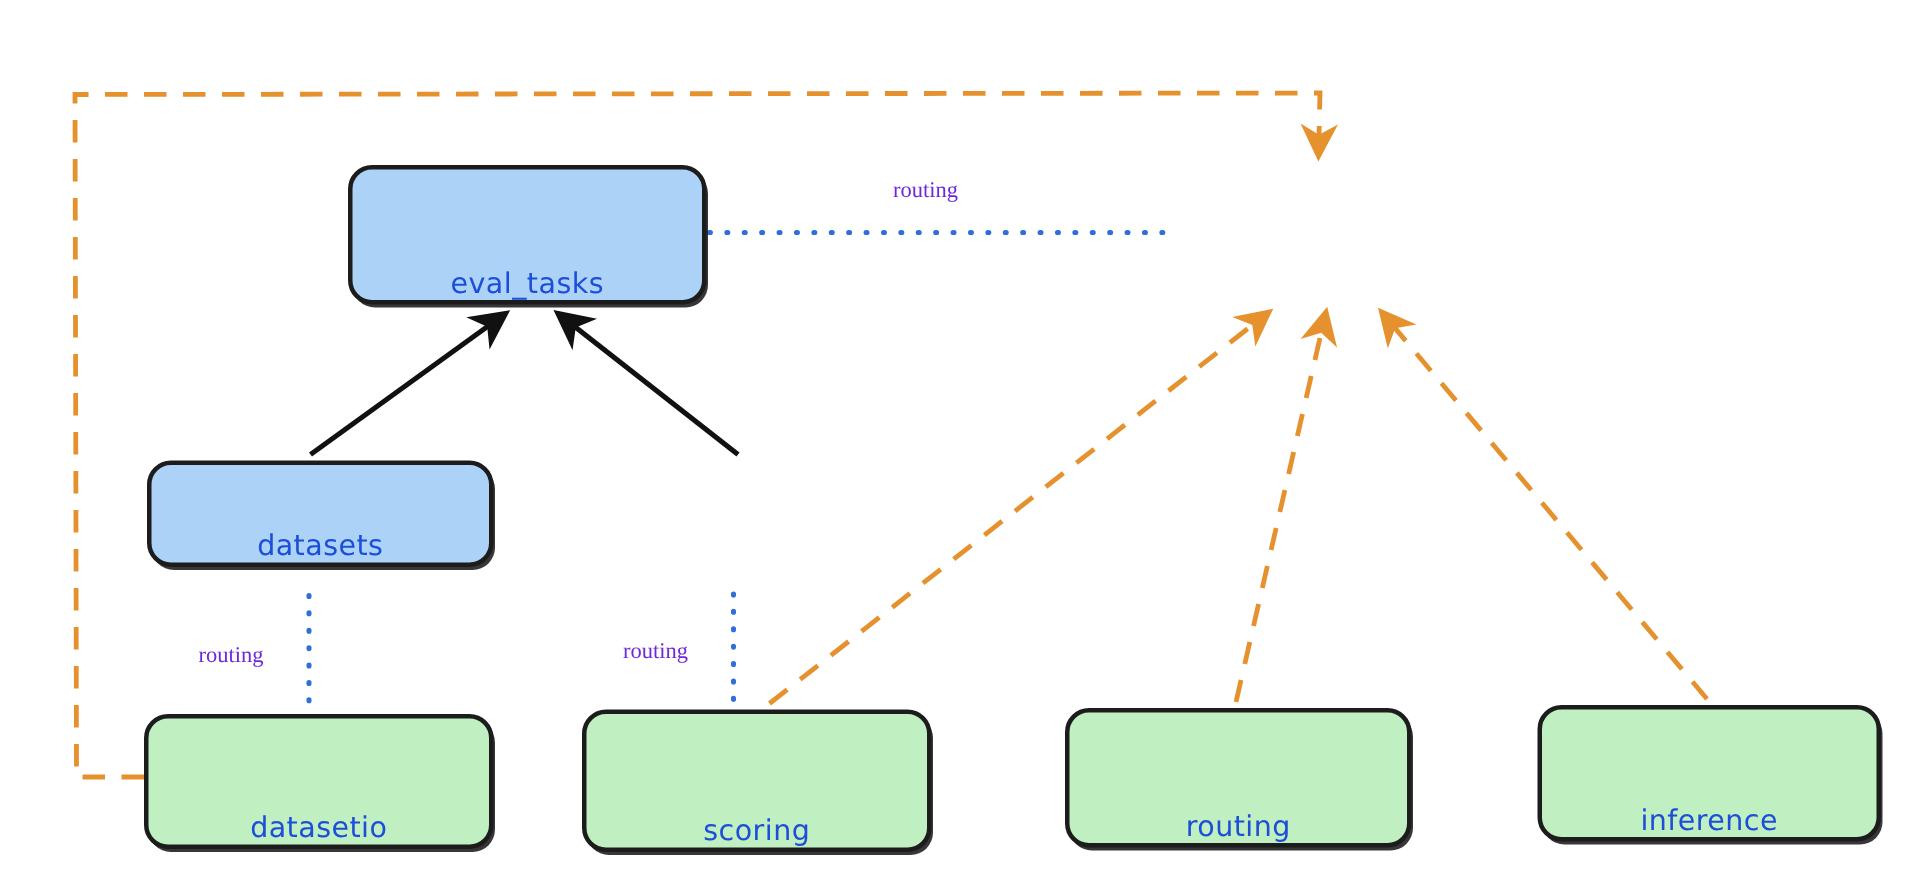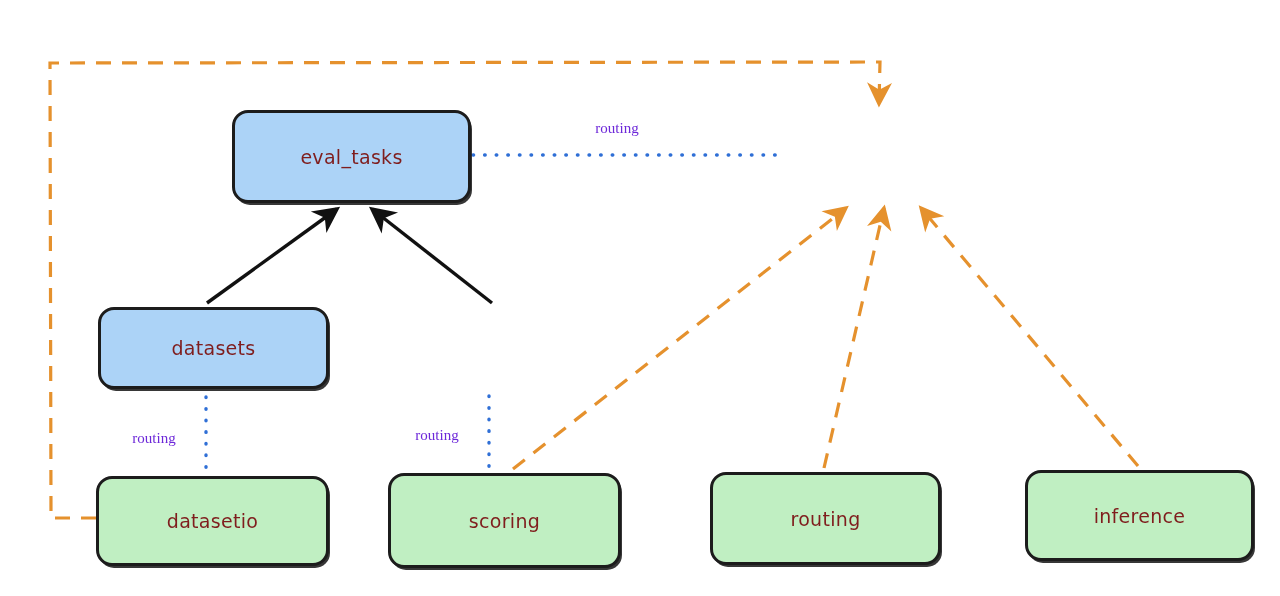--- a/index.html
+++ b/index.html
@@ -24,25 +24,25 @@
     top: 0;
     width: 1280px;
     height: 596px;
   }
   .node {
     position: absolute;
     box-sizing: border-box;
     border: 3px solid #1c1c1c;
     border-radius: 16px;
     display: flex;
-    align-items: center;
+    align-items: flex-end;
     justify-content: center;
     font-family: "DejaVu Sans", sans-serif;
     font-size: 19px;
-    color: #7f1d1d;
+    color: #1d4ed8;
     letter-spacing: 0.3px;
     box-shadow: 2px 3px 0 -1px rgba(20,20,20,0.85);
   }
   .node.blue  { background: #ACD3F7; }
   .node.green { background: #C0EFC2; }
 
   .edge-label {
     position: absolute;
     font-family: Liberation Serif, serif;
     font-size: 15px;
@@ -83,21 +83,21 @@
     <path d="M 206 397 L 206 473" fill="none" stroke="#2F6FD6" stroke-width="3.4" stroke-linecap="round" stroke-dasharray="0.6 11"></path>
 
     <path d="M 489 396 L 489 471" fill="none" stroke="#2F6FD6" stroke-width="3.4" stroke-linecap="round" stroke-dasharray="0.6 11"></path>
   </svg>
 
   <div class="node blue" style="left:232px; top:110px; width:239px; height:93px;">
     <span>eval_tasks</span>
   </div>
 
 
-  <div class="node blue" style="left:98px; top:307px; width:231px; height:82px;">
+  <div class="node blue" style="left:98px; top:307px; width:231px; height:71px;">
     <span>datasets</span>
   </div>
 
 
   <div class="node green" style="left:96px; top:476px; width:233px; height:90px;">
     <span>datasetio</span>
   </div>
 
   <div class="node green" style="left:388px; top:473px; width:233px; height:95px;">
     <span>scoring</span>

